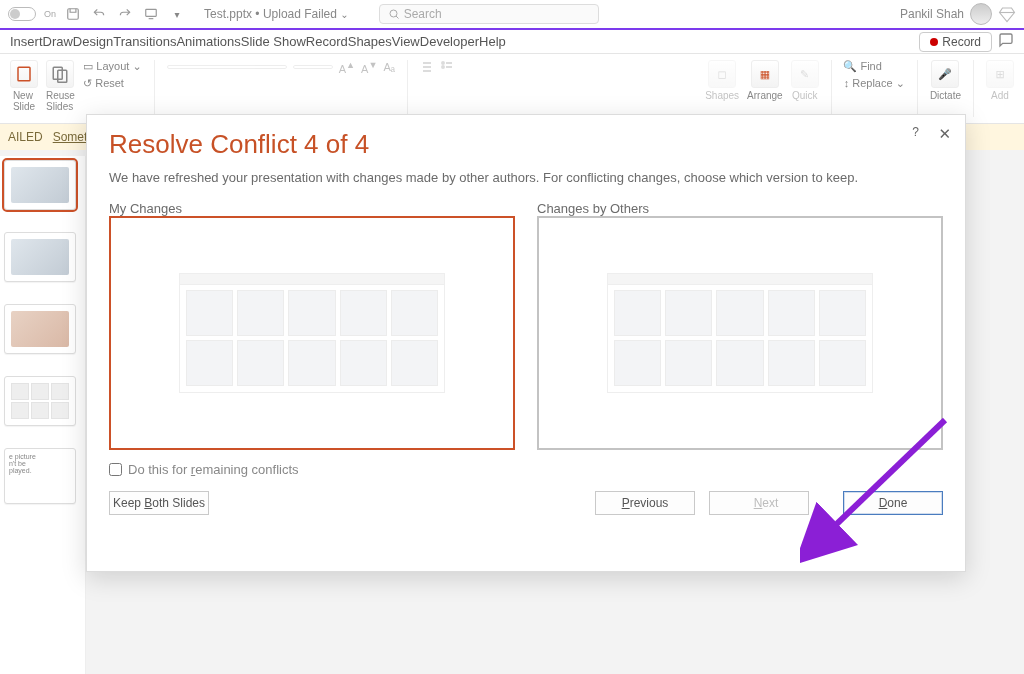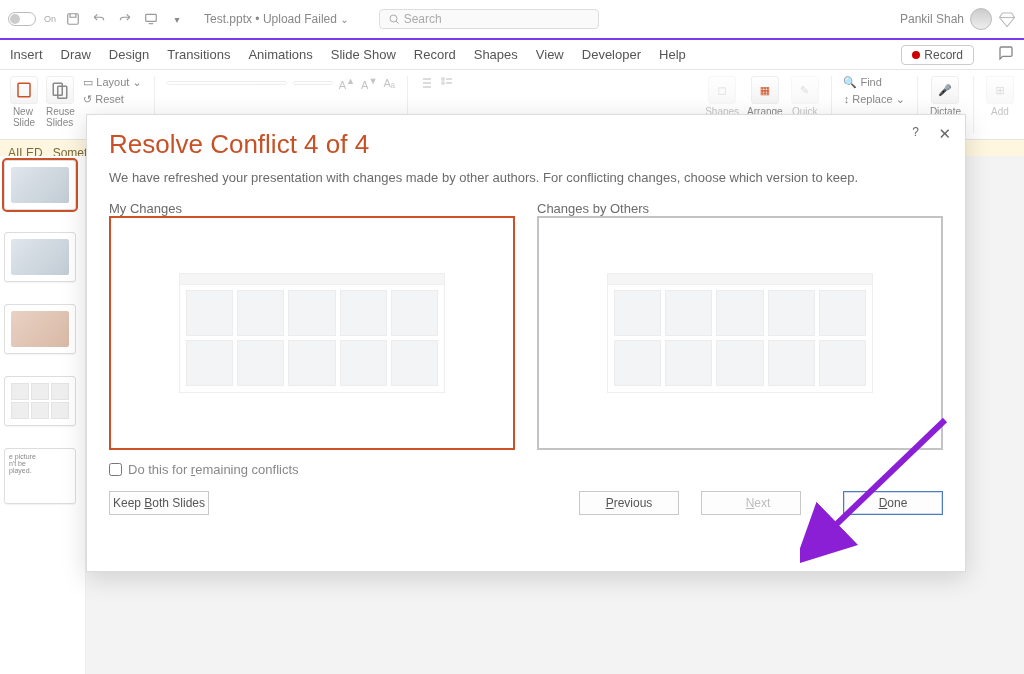--- a/index.html
+++ b/index.html
@@ -1,33 +1,33 @@
 <!DOCTYPE html>
 <html><head>
 <meta charset="utf-8">
 <style>
   * { box-sizing: border-box; margin: 0; padding: 0; font-family: "Segoe UI", sans-serif; }
   body { background: #f3f3f3; width: 1024px; height: 674px; overflow: hidden; position: relative; }
 
   
-  .titlebar { height: 40px; background: #fff; border-bottom: 2px solid #7c3aed; display: flex; align-items: center; padding: 0 8px; font-size: 12px; color: #666; }
+  .titlebar { height: 30px; background: #fff; border-bottom: 2px solid #7c3aed; display: flex; align-items: center; padding: 0 8px; font-size: 12px; color: #666; }
   .titlebar .toggle { width: 28px; height: 14px; border: 1px solid #bbb; border-radius: 8px; position: relative; margin-right: 8px; }
   .titlebar .toggle::after { content: ""; position: absolute; width: 10px; height: 10px; background: #ccc; border-radius: 50%; left: 1px; top: 1px; }
   .titlebar .qat { display: flex; gap: 8px; align-items: center; }
   .titlebar .qat span { width: 18px; height: 18px; display: inline-flex; align-items: center; justify-content: center; color: #888; }
   .titlebar .doc { margin-left: 18px; color: #888; font-size: 12px; }
   .titlebar .search { margin-left: 30px; display: flex; align-items: center; border: 1px solid #ddd; border-radius: 4px; padding: 2px 8px; width: 220px; color: #aaa; background: #fafafa; }
   .titlebar .search svg { margin-right: 4px; }
   .titlebar .spacer { flex: 1; }
   .titlebar .user { display: flex; align-items: center; gap: 6px; font-size: 12px; color: #888; }
   .titlebar .avatar { width: 22px; height: 22px; border-radius: 50%; background: linear-gradient(#ccc,#eee); border: 1px solid #bbb; }
   .titlebar .diamond { width: 18px; height: 18px; color: #bbb; margin-left: 6px; }
 
   
-  .tabs { height: 30px; background: #fff; display: flex; align-items: center; padding: 0 10px; font-size: 13px; color: #555; border-bottom: 1px solid #e5e5e5; gap: 18px; }
+  .tabs { height: 24px; background: #fff; display: flex; align-items: center; padding: 0 10px; font-size: 13px; color: #555; border-bottom: 1px solid #e5e5e5; }
   .tabs .tab { cursor: pointer; }
   .tabs .spacer { flex: 1; }
   .record-btn { border: 1px solid #ccc; border-radius: 4px; padding: 2px 10px; display: flex; align-items: center; gap: 4px; font-size: 12px; }
   .record-btn .dot { width: 8px; height: 8px; background: #c00; border-radius: 50%; }
 
   
   .ribbon { height: 70px; background: #fff; display: flex; align-items: flex-start; padding: 6px 10px; font-size: 11px; color: #888; gap: 8px; border-bottom: 1px solid #e5e5e5; }
   .rgroup { display: flex; flex-direction: column; align-items: center; gap: 2px; }
   .ricon { width: 28px; height: 28px; border: 1px solid #eee; border-radius: 3px; background: linear-gradient(#fff,#f3f3f3); display:flex;align-items:center;justify-content:center;color:#bbb; }
   .rlabel { font-size: 10px; white-space: nowrap; }
@@ -61,21 +61,21 @@
   .modal .panel-label { font-size: 13px; color: #6b6b6b; }
   .modal .preview { height: 234px; border: 2px solid #c3c3c3; display:flex;align-items:center;justify-content:center; }
   .modal .preview.sel { border: 2px solid #cc5128; }
   .mock { width: 66%; height: 52%; background: #fff; border: 1px solid #eee; position: relative; }
   .mock::before { content:""; position:absolute; top:0;left:0;right:0;height:10px;background:#f5f5f5;border-bottom:1px solid #eee;}
   .mock .rows{position:absolute;top:16px;left:6px;right:6px;bottom:6px;display:grid;grid-template-columns:repeat(5,1fr);grid-auto-rows:1fr;gap:4px;}
   .mock .rows i{background:#f3f4f6;border:1px solid #ececec;}
 
   .modal .check { display: flex; align-items: center; gap: 6px; margin-top: 12px; color: #888; font-size: 13px; }
   .modal .check input { accent-color: #888; }
-  .modal .btnrow { display: flex; gap: 22px; margin-top: 14px; align-items: center; justify-content: space-between; }
+  .modal .btnrow { display: flex; gap: 14px; margin-top: 14px; align-items: center; justify-content: space-between; }
   .modal .btnrow .spacer { flex: 1; }
   .modal button.dlg { width: 100px; height: 24px; background: #fdfdfd; border: 1px solid #c9c9c9; font-size: 12px; color: #555; cursor: pointer; }
   .modal button.dlg.disabled { color: #bdbdbd; padding-left: 14px; }
   .modal button.dlg.primary { border: 1px solid #4a7cbf; box-shadow: inset 0 0 0 1px rgba(74,124,191,.25); margin-left: 20px; }
   .underline-char { text-decoration: underline; }
 
   
   .arrow { position: absolute; pointer-events: none; }
 </style>
 </head>

